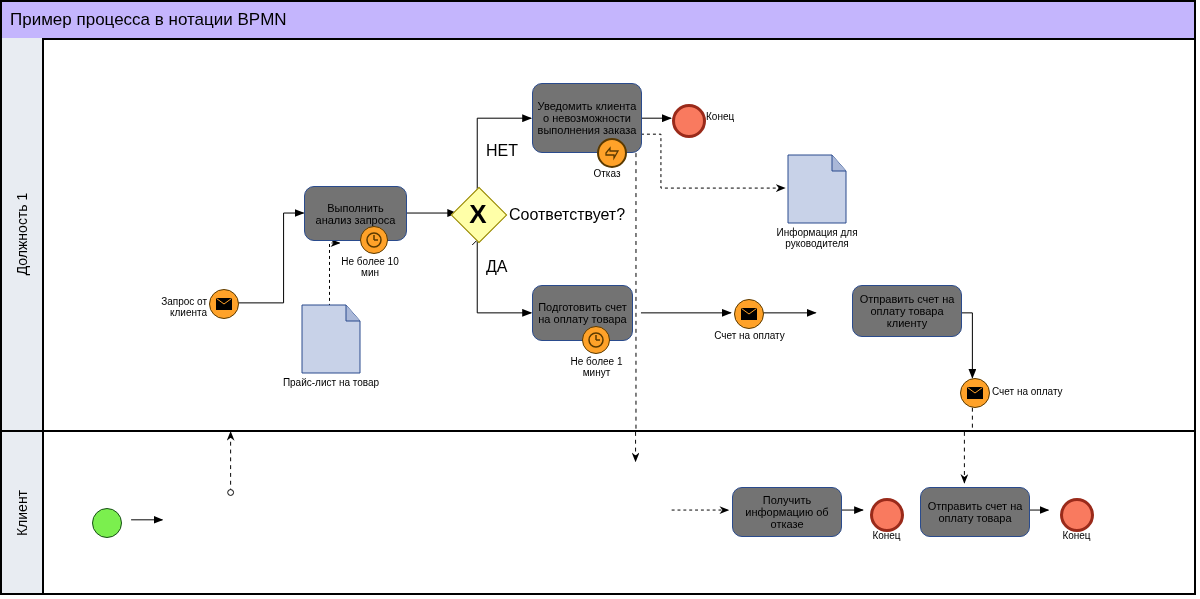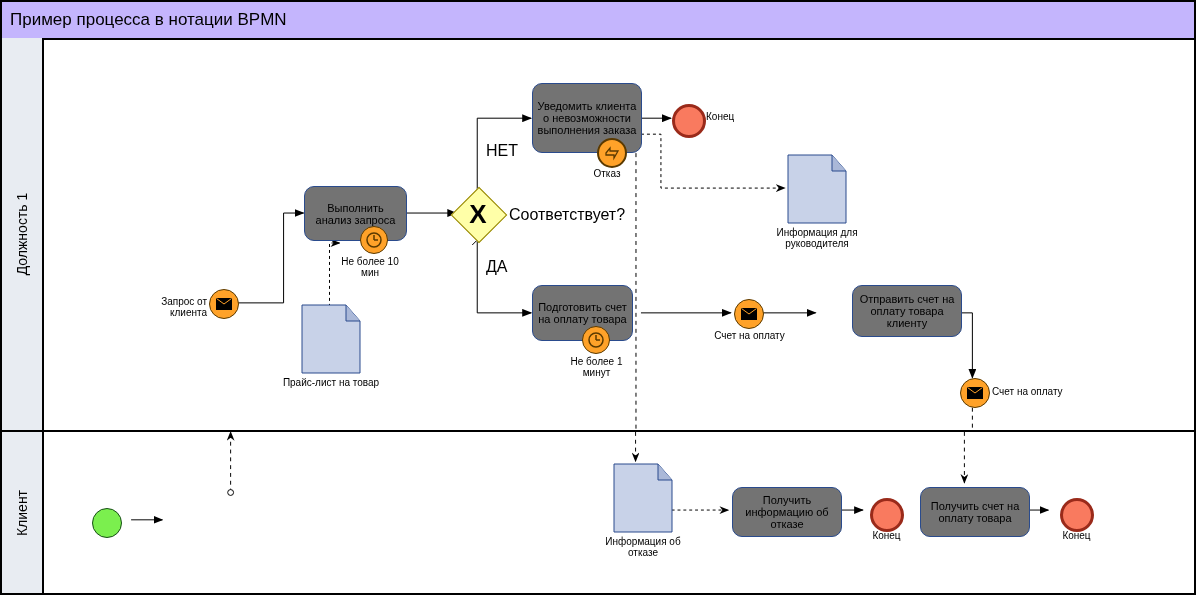--- a/index.html
+++ b/index.html
@@ -190,33 +190,26 @@
           <path d="M800,80 L828,80" stroke="#000" fill="none" marker-end="url(#ah2)"></path>
 
           <path d="M932,0 L932,52" stroke="#000" fill="none" stroke-dasharray="4,4" marker-end="url(#ahopen2)"></path>
 
           <path d="M988,80 L1018,80" stroke="#000" fill="none" marker-end="url(#ah2)"></path>
         </svg>
 
         <div class="ev-circle ev-start" style="left:50px;top:76px"></div>
 
 
-        <div class="doc" style="left:570px;top:30px">
-          <svg width="62" height="72">
-              <path d="M2,2 L46,2 L60,18 L60,70 L2,70 Z" fill="#c8d2e8" stroke="#2a4b8d"></path>
-              <path d="M46,2 L46,18 L60,18" fill="#aab8d8" stroke="#2a4b8d"></path>
-            </svg>
-          <div class="doc-label">Информация об отказе</div>
-        </div>
 
         <div class="task" style="left:690px;top:55px;width:110px;height:50px">Получить информацию об отказе</div>
         <div class="ev-circle ev-end" style="left:828px;top:66px"></div>
         <div class="ev-label" style="left:822px;top:98px;width:45px">Конец</div>
 
-        <div class="task" style="left:878px;top:55px;width:110px;height:50px">Получить счет на оплату товара</div>
+        <div class="task" style="left:878px;top:55px;width:110px;height:50px">Отправить счет на оплату товара</div>
         <div class="ev-circle ev-end" style="left:1018px;top:66px"></div>
         <div class="ev-label" style="left:1012px;top:98px;width:45px">Конец</div>
 
       </div>
     </div>
 
   </div>
 </div>
 
 </body></html>

